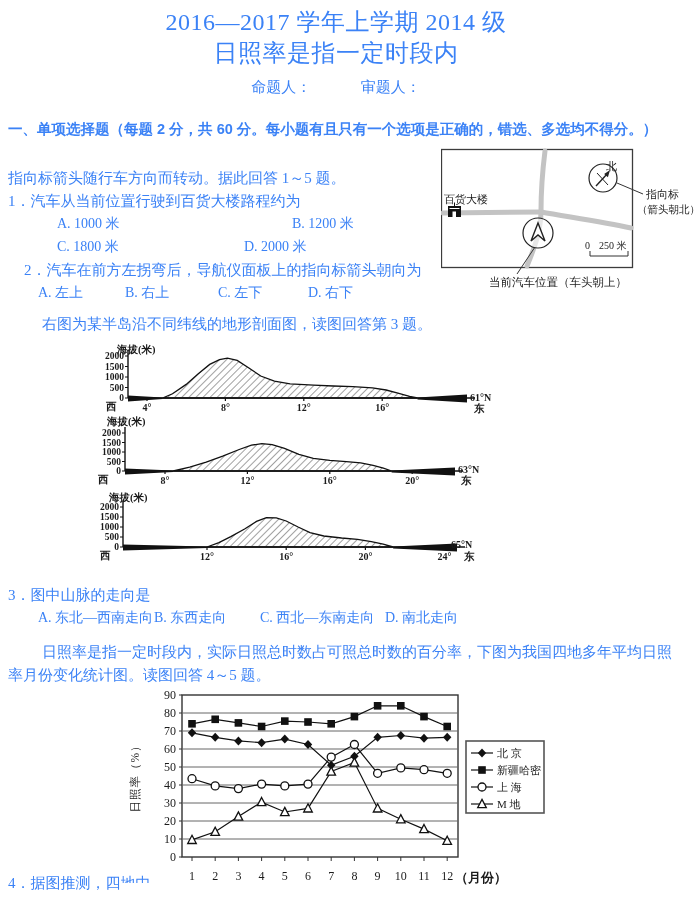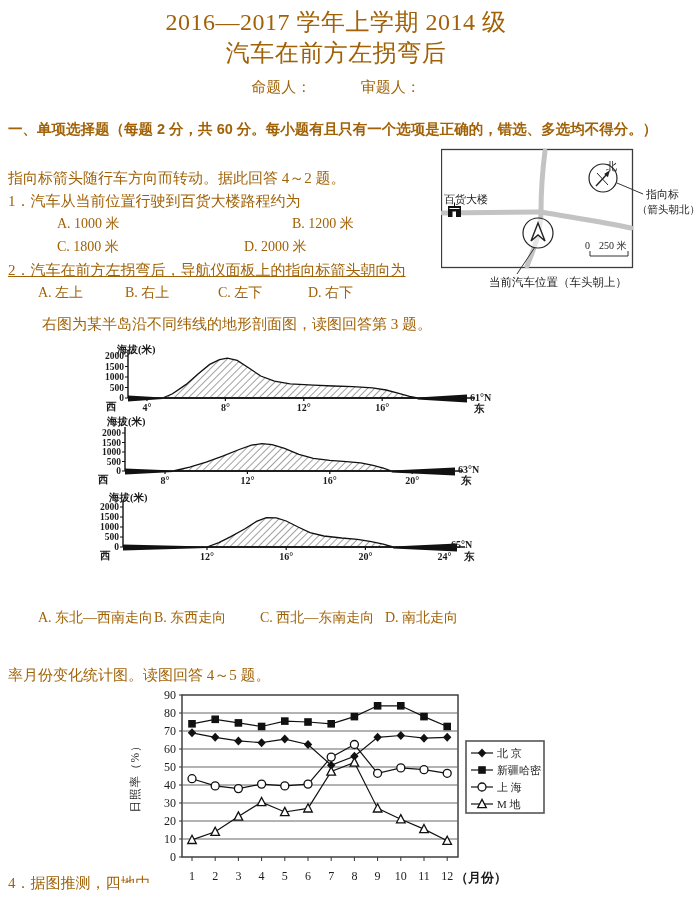--- a/index.html
+++ b/index.html
@@ -1,51 +1,51 @@
 <!DOCTYPE html>
 <html><head>
 <meta charset="utf-8">
 <style>
   html,body{margin:0;padding:0;background:#e8e8e8;}
   #page{position:relative;width:699px;height:917px;background:#ffffff;overflow:hidden;
-        font-family:"Liberation Serif","DejaVu Serif",serif;color:#a16207;}
+        font-family:"Liberation Serif","DejaVu Serif",serif;color:#3b82f6;}
   .abs{position:absolute;white-space:nowrap;}
   .center-line{left:0;width:672px;text-align:center;}
   .title{font-size:24px;letter-spacing:.5px;}
   .setters{font-size:15px;}
   .setters span{display:inline-block;}
   .setters .gap{width:42px;}
   .heading{font-family:"Liberation Sans","DejaVu Sans",sans-serif;font-weight:bold;font-size:14.5px;}
   .body-txt{font-size:15px;}
   .opt{font-size:14px;}
   .clip-half{display:inline-block;height:9px;overflow:hidden;vertical-align:top;line-height:19px;}
   svg text{fill:#1b1b1b;}
 </style>
 </head>
 <body>
 
 <div id="page">
 
   <div class="abs center-line title" style="top:6px;">2016—2017 学年上学期 2014 级</div>
-  <div class="abs center-line title" style="top:37px;">汽车在前方左拐弯后</div>
+  <div class="abs center-line title" style="top:37px;">日照率是指一定时段内</div>
   <div class="abs center-line setters" style="top:78px;">
     <span>命题人：</span>
     <span class="gap"></span>
     <span>审题人：</span>
   </div>
 
   <div class="abs heading" style="top:120px;left:8px;">一、单项选择题（每题 2 分，共 60 分。每小题有且只有一个选项是正确的，错选、多选均不得分。）</div>
 
-  <div class="abs body-txt" style="top:169px;left:8px;">指向标箭头随行车方向而转动。据此回答 4～2 题。</div>
+  <div class="abs body-txt" style="top:169px;left:8px;">指向标箭头随行车方向而转动。据此回答 1～5 题。</div>
   <div class="abs body-txt" style="top:192px;left:8px;">1．汽车从当前位置行驶到百货大楼路程约为</div>
   <div class="abs opt" style="top:215px;left:57px;">A. 1000 米</div>
   <div class="abs opt" style="top:215px;left:244px;margin-left:48px;">B. 1200 米</div>
   <div class="abs opt" style="top:238px;left:57px;">C. 1800 米</div>
   <div class="abs opt" style="top:238px;left:244px;">D. 2000 米</div>
-  <div class="abs body-txt" style="top:261px;left:8px;text-decoration:underline;">2．汽车在前方左拐弯后，导航仪面板上的指向标箭头朝向为</div>
+  <div class="abs body-txt" style="top:261px;left:24px;">2．汽车在前方左拐弯后，导航仪面板上的指向标箭头朝向为</div>
   <div class="abs opt" style="top:284px;left:38px;">A. 左上</div>
   <div class="abs opt" style="top:284px;left:125px;">B. 右上</div>
   <div class="abs opt" style="top:284px;left:218px;">C. 左下</div>
   <div class="abs opt" style="top:284px;left:308px;">D. 右下</div>
 
   <div class="abs" style="top:147px;left:441px;">
     <svg width="258" height="148" viewBox="0 0 258 148">
       <rect x="0.5" y="2.5" width="191" height="118" fill="none" stroke="#3c3c3c" stroke-width="1.3"></rect>
       <g stroke="#c3c3c3" stroke-width="5" fill="none" stroke-linecap="round">
         <path d="M104,4 C101,28 100,48 100,64 C100,84 93,102 86,119"></path>
@@ -185,25 +185,27 @@
       <line x1="270.4" y1="57" x2="270.4" y2="60" stroke="#111" stroke-width="1.2"></line>
       <text x="270.4" y="70" font-size="10" text-anchor="middle" font-weight="bold">20°</text>
       <line x1="349.6" y1="57" x2="349.6" y2="60" stroke="#111" stroke-width="1.2"></line>
       <text x="349.6" y="70" font-size="10" text-anchor="middle" font-weight="bold">24°</text>
       <text x="14" y="11" font-size="10.5" text-anchor="start" font-weight="bold">海拔(米)</text>
       <text x="5" y="69" font-size="10.5" text-anchor="start" font-weight="bold">西</text>
       <text x="356" y="58" font-size="10" text-anchor="start" font-weight="bold">65°N</text>
       <text x="369" y="70" font-size="10.5" text-anchor="start" font-weight="bold">东</text>
     </svg>
 
+  <div class="abs body-txt" style="top:586px;left:8px;">3．图中山脉的走向是</div>
   <div class="abs opt" style="top:609px;left:38px;">A. 东北—西南走向</div>
   <div class="abs opt" style="top:609px;left:154px;">B. 东西走向</div>
   <div class="abs opt" style="top:609px;left:260px;">C. 西北—东南走向</div>
   <div class="abs opt" style="top:609px;left:385px;">D. 南北走向</div>
 
+  <div class="abs body-txt" style="top:643px;left:42px;">日照率是指一定时段内，实际日照总时数占可照总时数的百分率，下图为我国四地多年平均日照</div>
   <div class="abs body-txt" style="top:666px;left:8px;">率月份变化统计图。读图回答 4～5 题。</div>
 
   <svg id="linechart" class="abs" style="top:683px;left:125px;" width="470" height="208" viewBox="0 0 470 208">
       <rect x="57" y="12" width="276" height="162" fill="none" stroke="#333" stroke-width="1.4"></rect>
       <line x1="54" y1="174" x2="57" y2="174" stroke="#333" stroke-width="1"></line>
       <text x="51" y="178" font-size="12" text-anchor="end">0</text>
       <line x1="57" y1="156" x2="333" y2="156" stroke="#666" stroke-width="1"></line>
       <line x1="54" y1="156" x2="57" y2="156" stroke="#333" stroke-width="1"></line>
       <text x="51" y="160" font-size="12" text-anchor="end">10</text>
       <line x1="57" y1="138" x2="333" y2="138" stroke="#666" stroke-width="1"></line>

